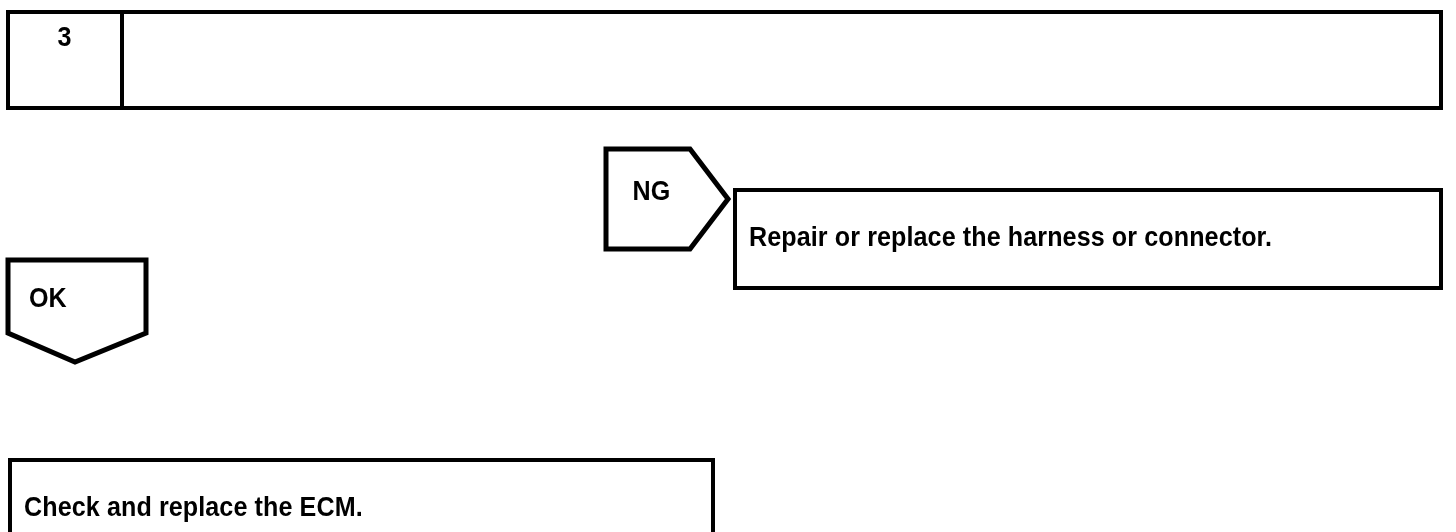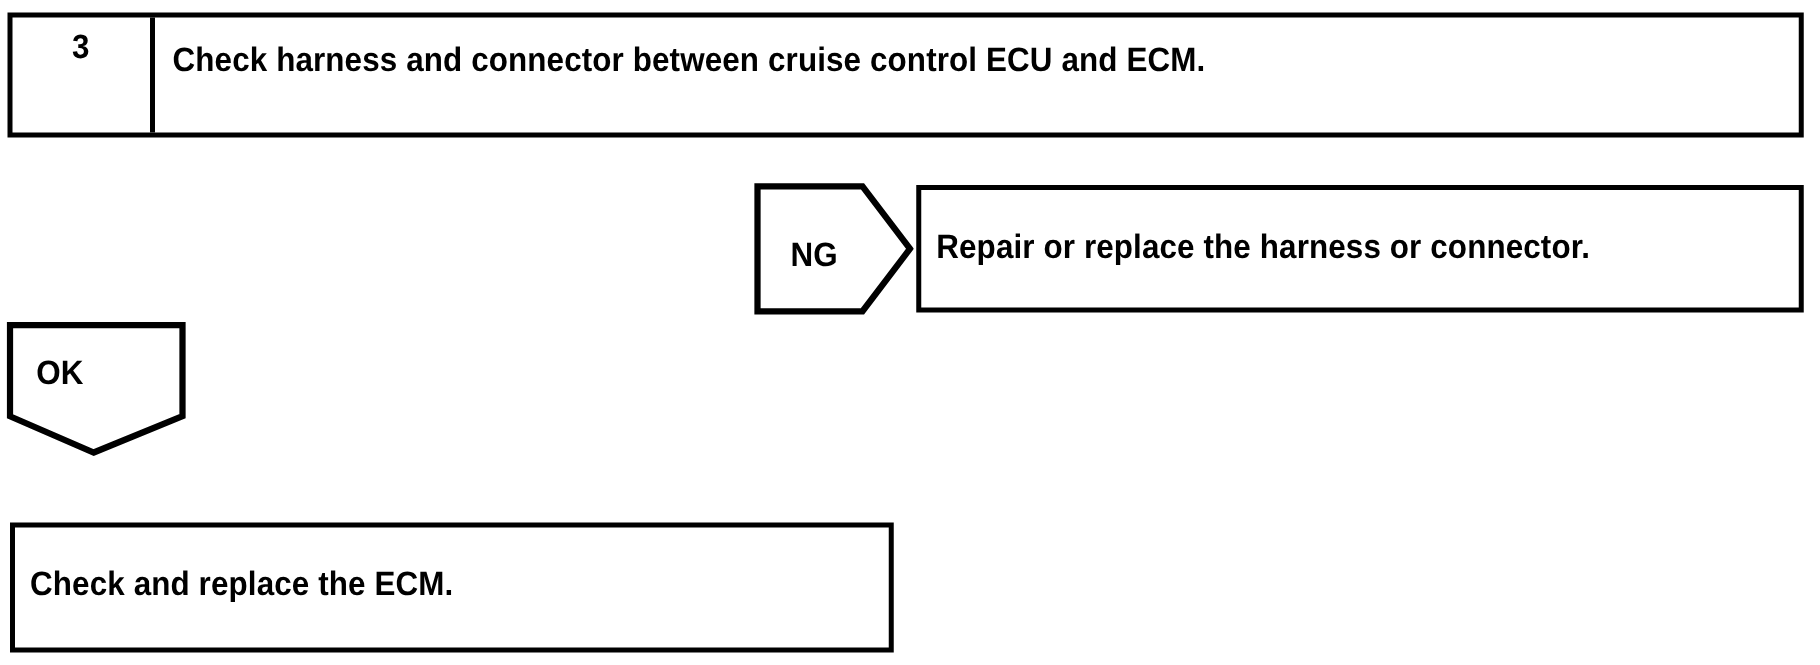--- a/index.html
+++ b/index.html
@@ -72,20 +72,21 @@
     display: flex;
     align-items: center;
   }
 
   
   .result-box {
     position: absolute;
     border: 4px solid #000000;
     box-sizing: border-box;
     background: #ffffff;
+    margin-top: 40px;
   }
   .result-box > .txt {
     position: absolute;
     left: 12px;
     top: 32px;
   }
 
   #repair-box {
     left: 733px;
     top: 148px;
@@ -108,21 +109,21 @@
     height: 106px;
   }
   .branch-right svg, .branch-down svg {
     display: block;
     width: 100%;
     height: 100%;
   }
   .branch-right .branch-text {
     position: absolute;
     left: 0;
-    top: 16px;
+    top: 3px;
     width: 96px;
     height: 85px;
     display: flex;
     align-items: center;
     justify-content: center;
     text-align: center;
   }
 
   
   .branch-down {
@@ -144,23 +145,20 @@
 </head>
 <body>
 
 <div id="canvas">
 
   <div class="step-box">
     <div class="step-divider"></div>
     <div class="step-number">
       <span class="txt txt-center">3</span>
     </div>
-    <div class="step-label">
-      <span class="txt">Check harness and connector between cruise control ECU and ECM.</span>
-    </div>
   </div>
 
   <div class="branch-right">
     <svg viewBox="0 0 128 106" preserveAspectRatio="none">
       <polygon points="3,3 87,3 125,53 87,103 3,103" fill="#ffffff" stroke="#000000" stroke-width="5" stroke-linejoin="miter"></polygon>
     </svg>
     <div class="branch-text">
       <span class="txt txt-center">NG</span>
     </div>
   </div>

